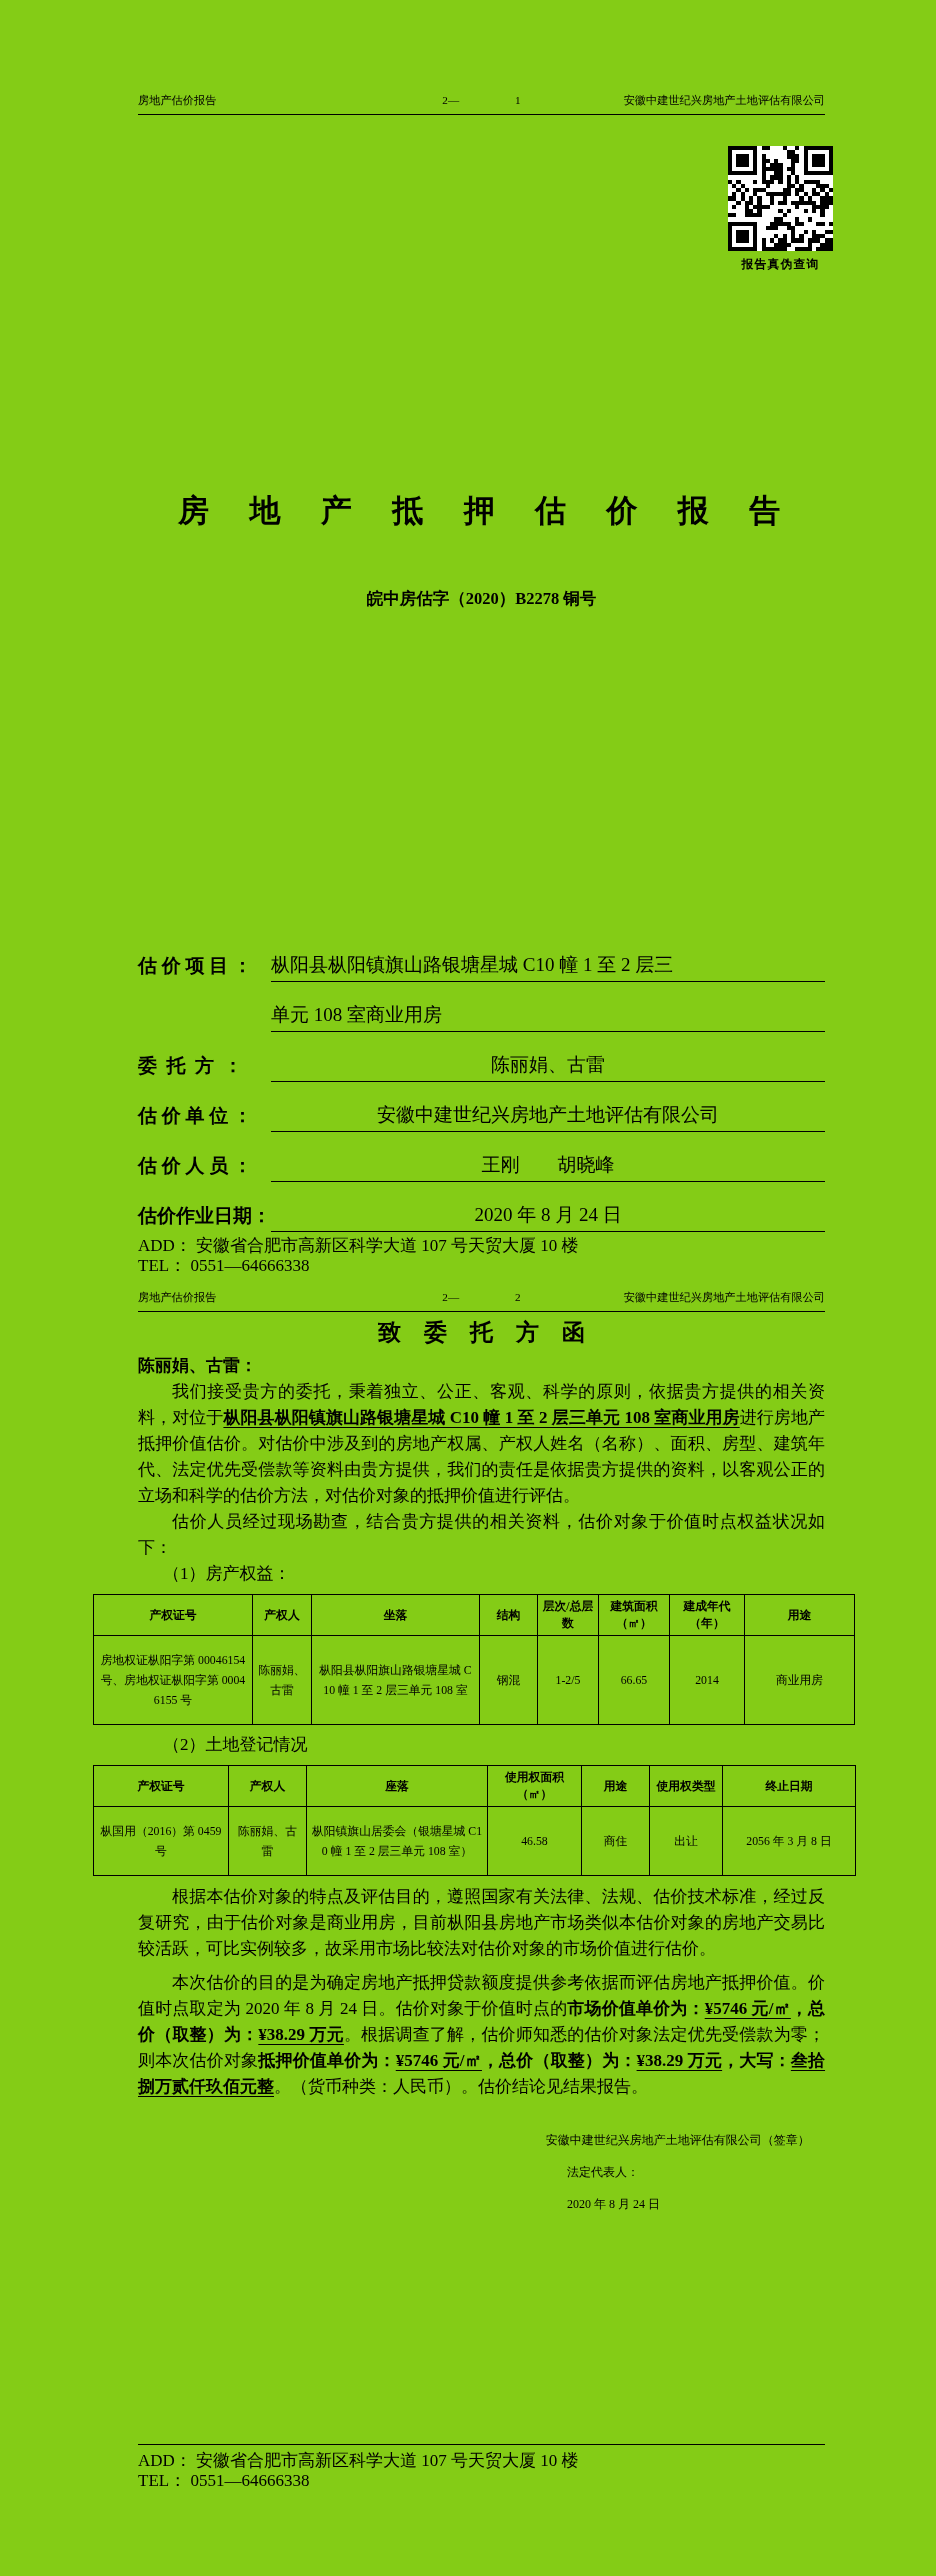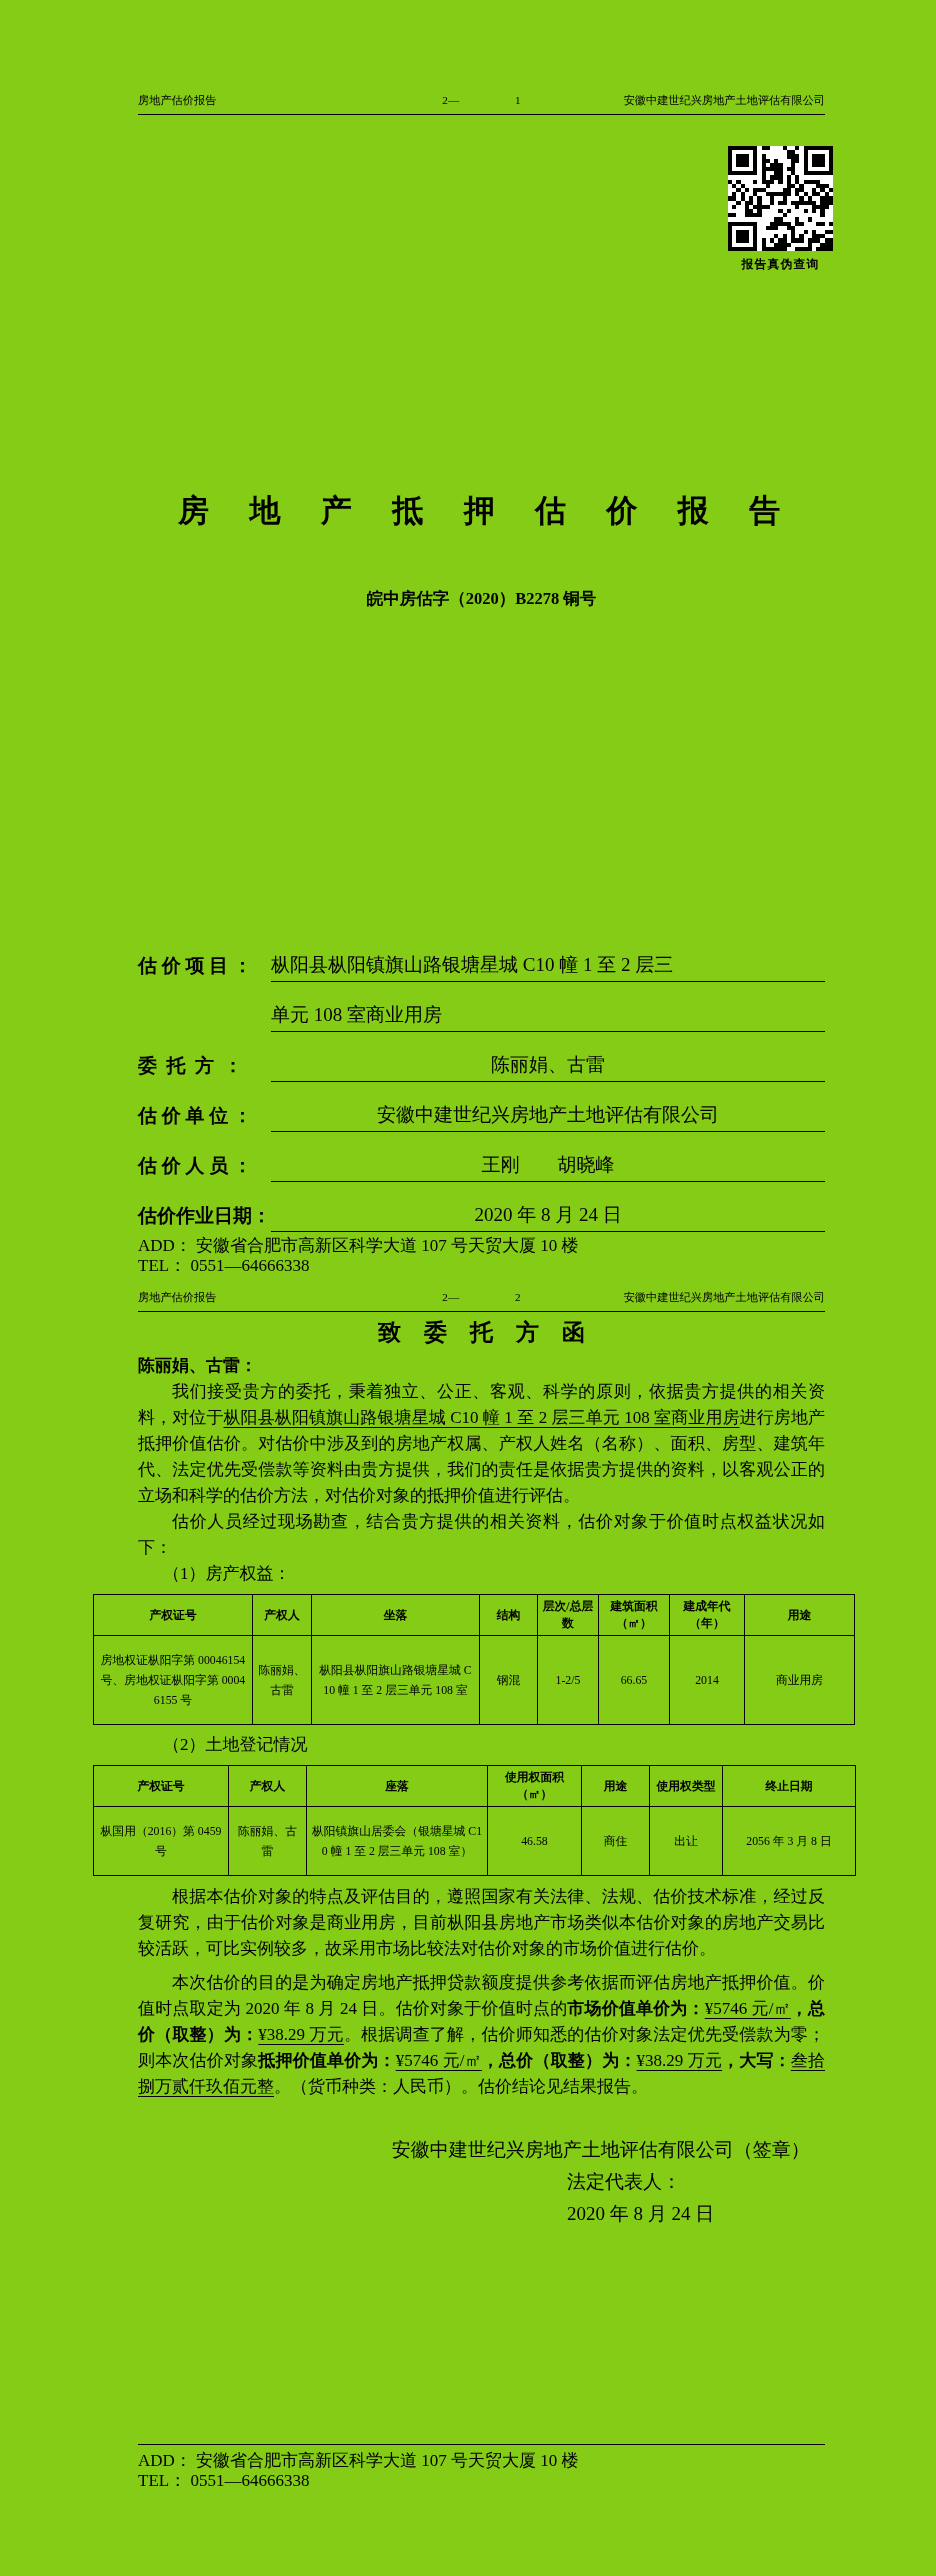--- a/index.html
+++ b/index.html
@@ -65,39 +65,39 @@
 
   
   .letter-title { margin: 7px 0 0 0; text-align: center; font-size: 23px; font-weight: bold; line-height: 28px; }
   .salutation { margin: 5.9px 0 0 0; font-size: 17px; font-weight: bold; line-height: 26px; }
   .body { margin: 0; font-size: 17px; line-height: 26px; text-align: justify; text-indent: 34px; }
   .item { margin: 0; font-size: 17px; line-height: 26px; text-indent: 25px; }
   .mt { margin-top: 8.3px; }
   .seg-normal { font-weight: normal; }
   .seg-bold { font-weight: bold; }
   .seg-bold-underline {
-    font-weight: normal; text-decoration: underline;
+    font-weight: bold; text-decoration: underline;
     text-underline-offset: 4.1px; text-decoration-thickness: 1.2px;
   }
 
   
   .tbl {
     width: 761px; margin: 7px 0 7px -45px;
     border-collapse: collapse; table-layout: fixed;
     font-size: 11.8px; border: 1.2px solid #000;
   }
   .tbl th, .tbl td {
     border: 0.6px solid #000; text-align: center; vertical-align: middle;
     padding: 3.5px 3.5px; line-height: 16.5px; word-break: break-all;
   }
   .tbl th { font-weight: bold; }
   .tbl td { line-height: 20px; padding: 14px 4.7px; }
 
   
-  .closing { margin-top: 34px; font-size: 19px; line-height: 32px; }
+  .closing { margin-top: 24px; font-size: 12px; line-height: 32px; }
   .c-company { text-align: right; padding-right: 15.3px; }
   .c-rep, .c-date { margin-left: 429px; }
 </style>
 </head>
 <body>
 
 <div class="doc">
 
   <section class="page" id="p1">
     <div class="pghead">

